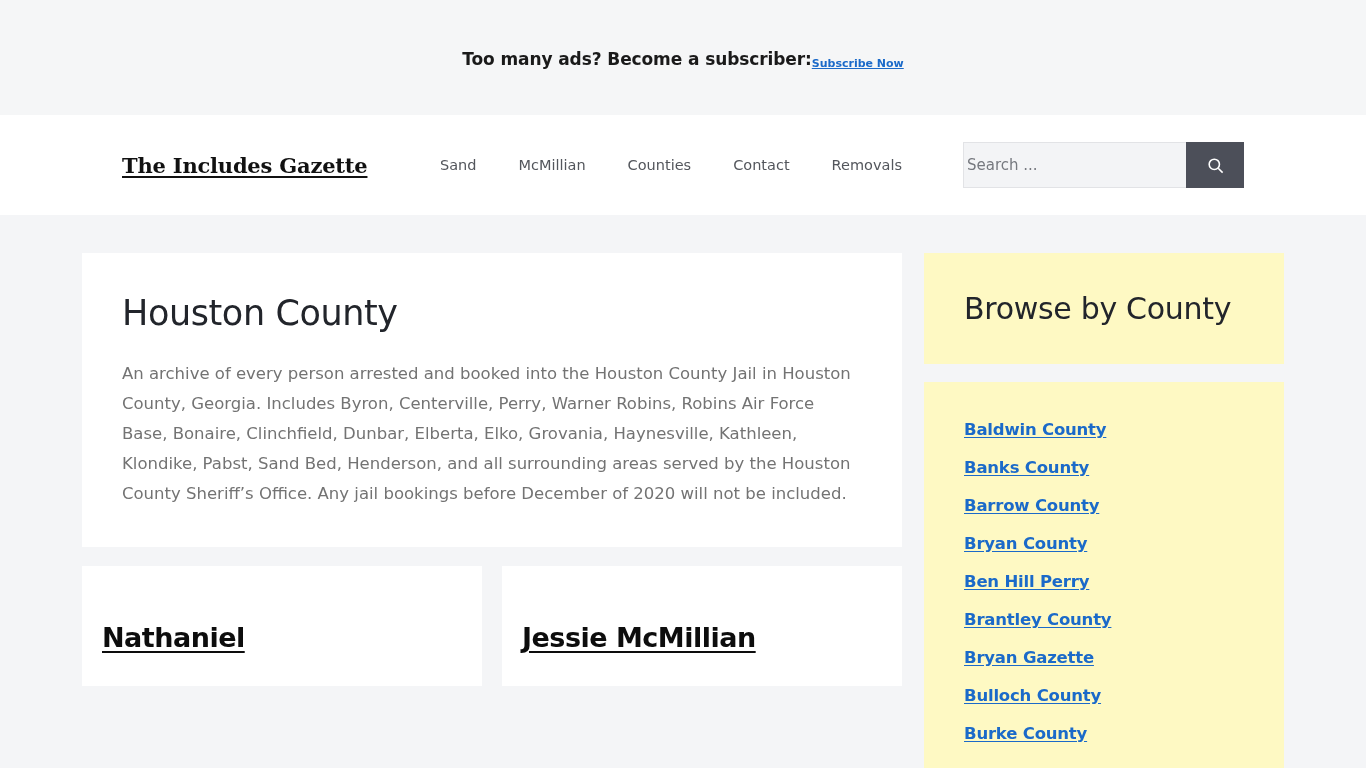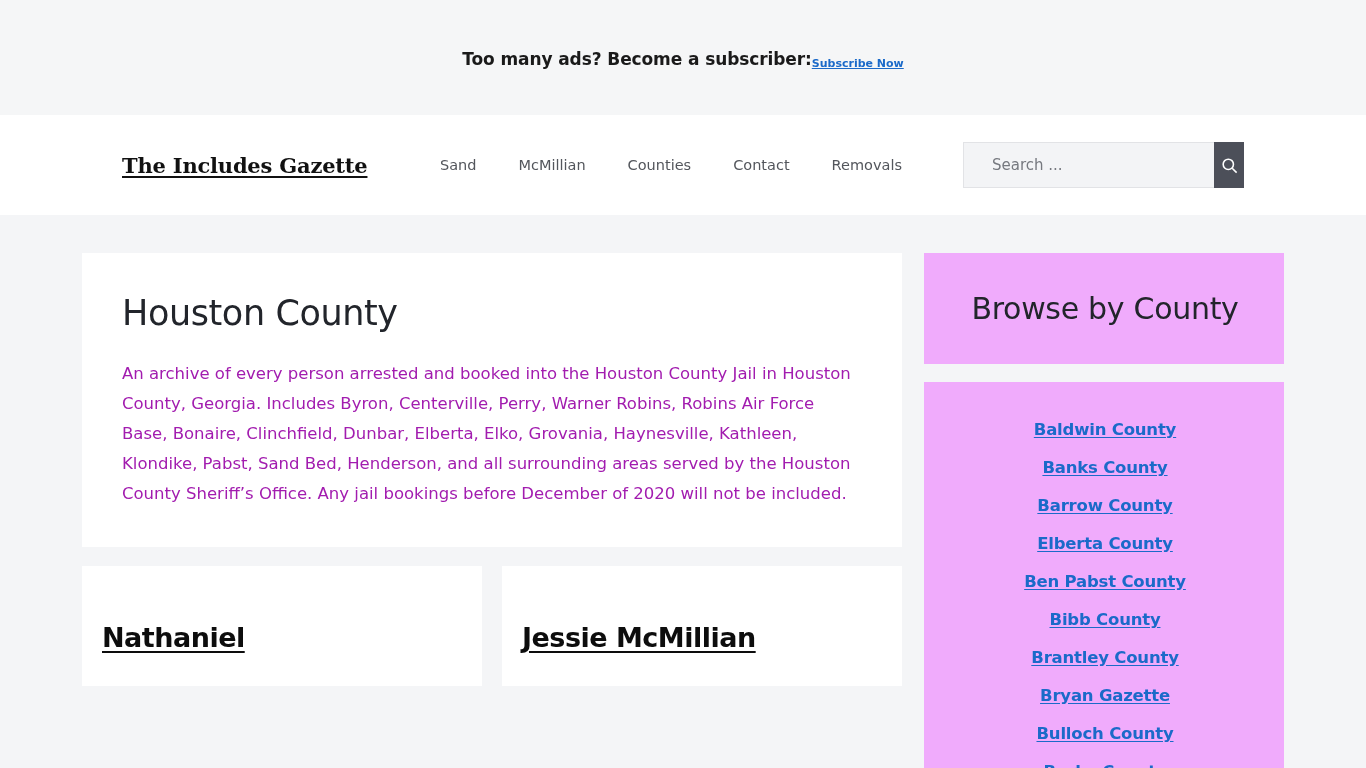--- a/index.html
+++ b/index.html
@@ -82,21 +82,21 @@
     display: flex;
     align-items: stretch;
     height: 46px;
     width: 281px;
   }
   .search-input {
     flex: 1;
     border: 1px solid #e2e3e6;
     border-right: none;
     background: #f3f4f6;
-    padding: 0 28px;
+    padding: 0 3px;
     font-family: "DejaVu Sans", sans-serif;
     font-size: 15px;
     color: #6a6d73;
     outline: none;
   }
   .search-input::placeholder { color: #76797f; }
   .search-btn {
     width: 58px;
     background: #4c4f59;
     border: none;
@@ -151,21 +151,21 @@
     font-size: 35px;
     font-weight: 400;
     color: #22252b;
     margin: 0 0 26px 0;
     letter-spacing: -0.4px;
   }
   .page-desc {
     font-family: "DejaVu Sans", sans-serif;
     font-size: 16.5px;
     line-height: 30px;
-    color: #a21caf;
+    color: #737373;
     margin: 0;
     max-width: 740px;
   }
 
   .post-grid {
     display: flex;
     gap: 20px;
     margin-top: 19px;
   }
   .post-card {
@@ -183,23 +183,22 @@
     color: #0d0d0d;
     text-decoration: underline;
     text-underline-offset: 4px;
     letter-spacing: -0.5px;
     cursor: pointer;
     display: inline-block;
   }
 
   
   .side-card {
-    background: #f0abfc;
+    background: #fef9c3;
     padding: 38px 38px 38px 40px;
-    text-align: center;
   }
   .side-card + .side-card { margin-top: 18px; }
   .side-title {
     font-family: "DejaVu Sans", sans-serif;
     font-size: 30px;
     font-weight: 400;
     color: #22252b;
     margin: 0;
     letter-spacing: -0.3px;
   }
@@ -273,23 +272,22 @@
 
     <div class="col-side">
       <div class="side-card">
         <h2 class="side-title">Browse by County</h2>
       </div>
       <div class="side-card">
         <ul class="county-list">
           <li><span class="county-link">Baldwin County</span></li>
           <li><span class="county-link">Banks County</span></li>
           <li><span class="county-link">Barrow County</span></li>
-          <li><span class="county-link">Elberta County</span></li>
-          <li><span class="county-link">Ben Pabst County</span></li>
-          <li><span class="county-link">Bibb County</span></li>
+          <li><span class="county-link">Bryan County</span></li>
+          <li><span class="county-link">Ben Hill Perry</span></li>
           <li><span class="county-link">Brantley County</span></li>
           <li><span class="county-link">Bryan Gazette</span></li>
           <li><span class="county-link">Bulloch County</span></li>
           <li><span class="county-link">Burke County</span></li>
 
         </ul>
       </div>
     </div>
 
   </div>

